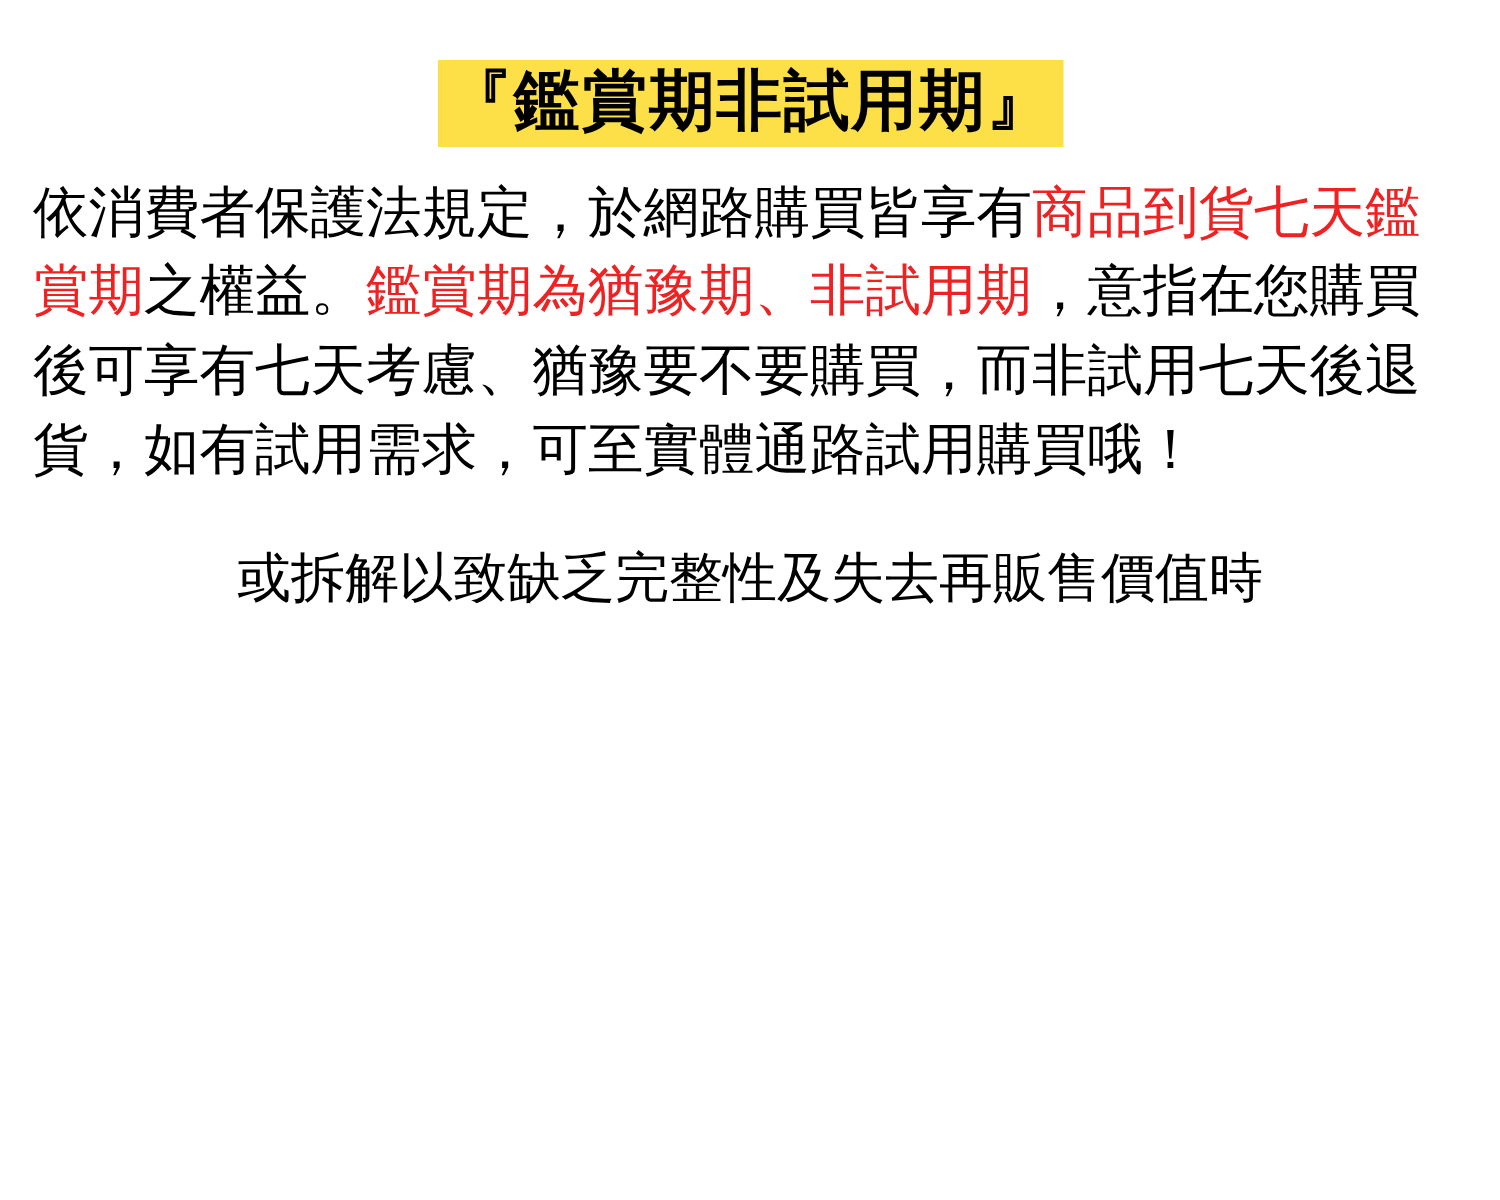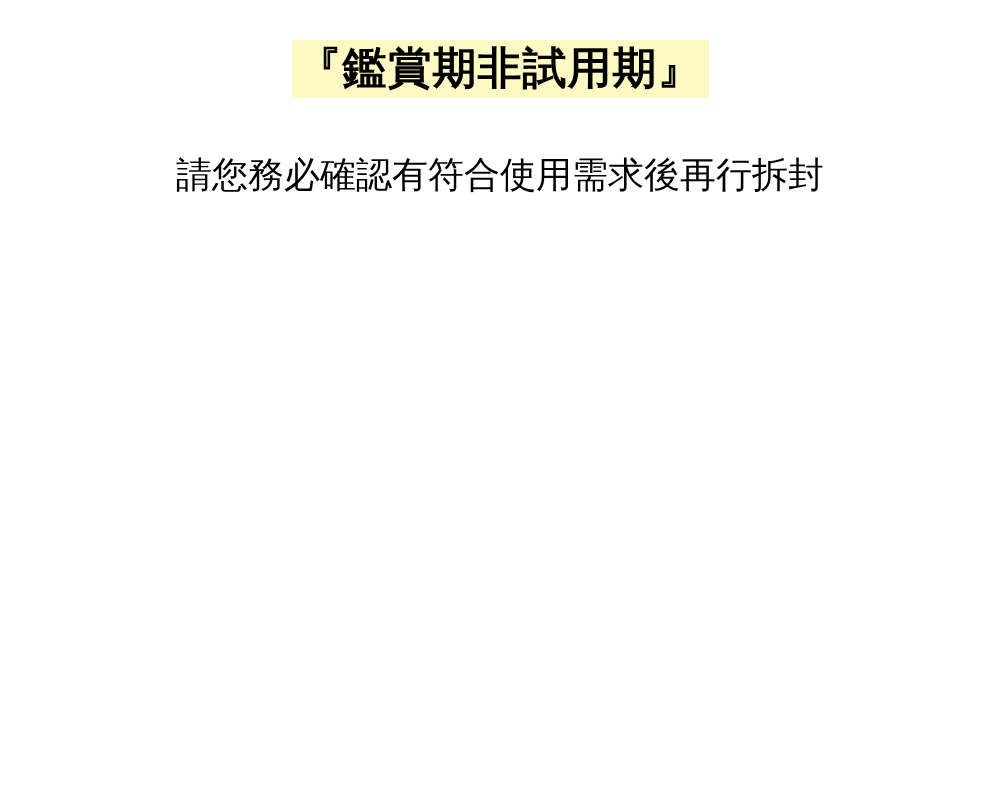--- a/index.html
+++ b/index.html
@@ -21,21 +21,21 @@
     padding: 40px 22px 10px 22px;
     display: flex;
     flex-direction: column;
   }
   .title-row {
     text-align: center;
     margin-bottom: 18px;
   }
   .title {
     display: inline-block;
-    background: #fef9c3;
+    background: #fde047;
     color: #000000;
     font-size: 44px;
     font-weight: bold;
     line-height: 1.18;
     letter-spacing: 1px;
     padding: 2px 6px 4px 6px;
     white-space: nowrap;
   }
   .para {
     font-size: 37px;
@@ -63,18 +63,21 @@
 </style>
 </head>
 <body>
 
 <div class="page">
 
   <div class="title-row">
     <span class="title">『鑑賞期非試用期』</span>
   </div>
 
+  <p class="para">
+    <span>依消費者保護法規定，於網路購買皆享有</span><span class="red">商品到貨七天鑑賞期</span><span>之權益。</span><span class="red">鑑賞期為猶豫期、非試用期</span><span>，意指在您購買後可享有七天考慮、猶豫要不要購買，而非試用七天後退貨，如有試用需求，可至實體通路試用購買哦！</span>
+  </p>
 
 
-  <div class="footer">請您務必確認有符合使用需求後再行拆封</div>
+  <div class="footer">或拆解以致缺乏完整性及失去再販售價值時</div>
 
   <div class="spacer"></div>
 </div>
 
 </body></html>

